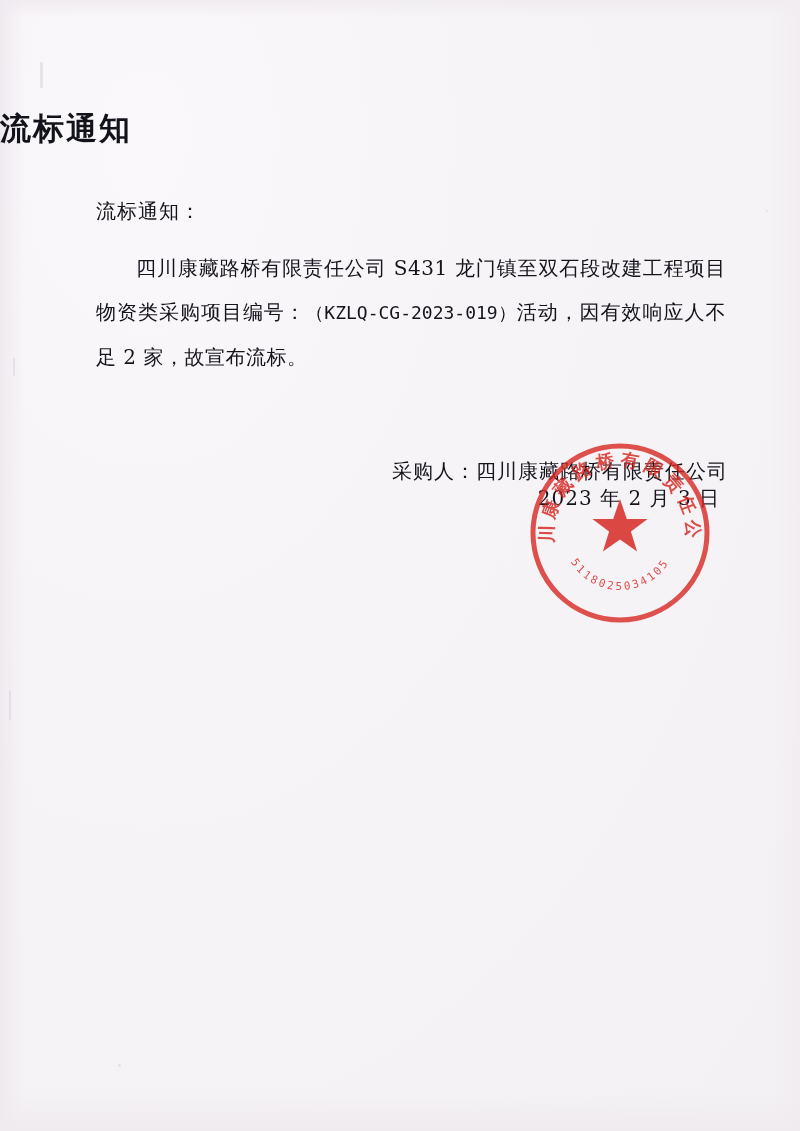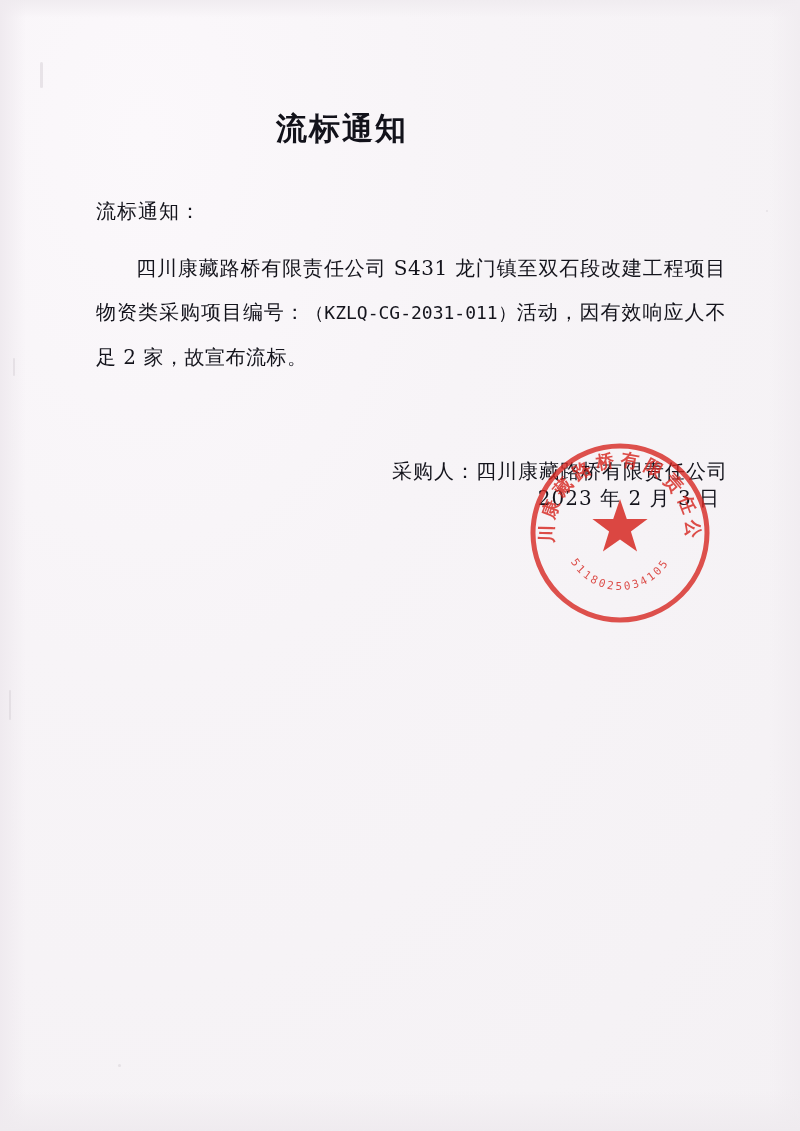--- a/index.html
+++ b/index.html
@@ -65,21 +65,21 @@
     left: 0; top: 0;
     width: 800px;
     height: 1131px;
   }
 
   .doc-title {
     position: absolute;
     top: 108px;
     left: 0;
     width: 684px;
-    text-align: center;
+    text-align: left;
     font-family: "DejaVu Serif", "Liberation Serif", serif;
     font-weight: bold;
     font-size: 31px;
     letter-spacing: 2px;
     color: #12121a;
   }
 
   .salutation {
     position: absolute;
     top: 198px;
@@ -149,21 +149,21 @@
   <div class="speck" style="left:766px;top:210px;width:2px;height:2px;"></div>
   <div class="speck" style="left:118px;top:1064px;width:3px;height:3px;"></div>
 
   <div class="doc-body">
 
     <div class="doc-title">流标通知</div>
 
     <div class="salutation">流标通知：</div>
 
     <div class="body-text">
-      <span>四川康藏路桥有限责任公司 S431 龙门镇至双石段改建工程项目物资类采购项目编号：</span><span class="mono">（KZLQ-CG-2031-011）</span><span>活动，因有效响应人不足 2 家，故宣布流标。</span>
+      <span>四川康藏路桥有限责任公司 S431 龙门镇至双石段改建工程项目物资类采购项目编号：</span><span class="mono">（KZLQ-CG-2023-019）</span><span>活动，因有效响应人不足 2 家，故宣布流标。</span>
     </div>
 
     <div class="signature-block">
       <div>
         <span>采购人：</span><span>四川康藏路桥有限责任公司</span>
       </div>
       <div class="sig-line2">2023 年 2 月 3 日</div>
     </div>
 
   </div>

